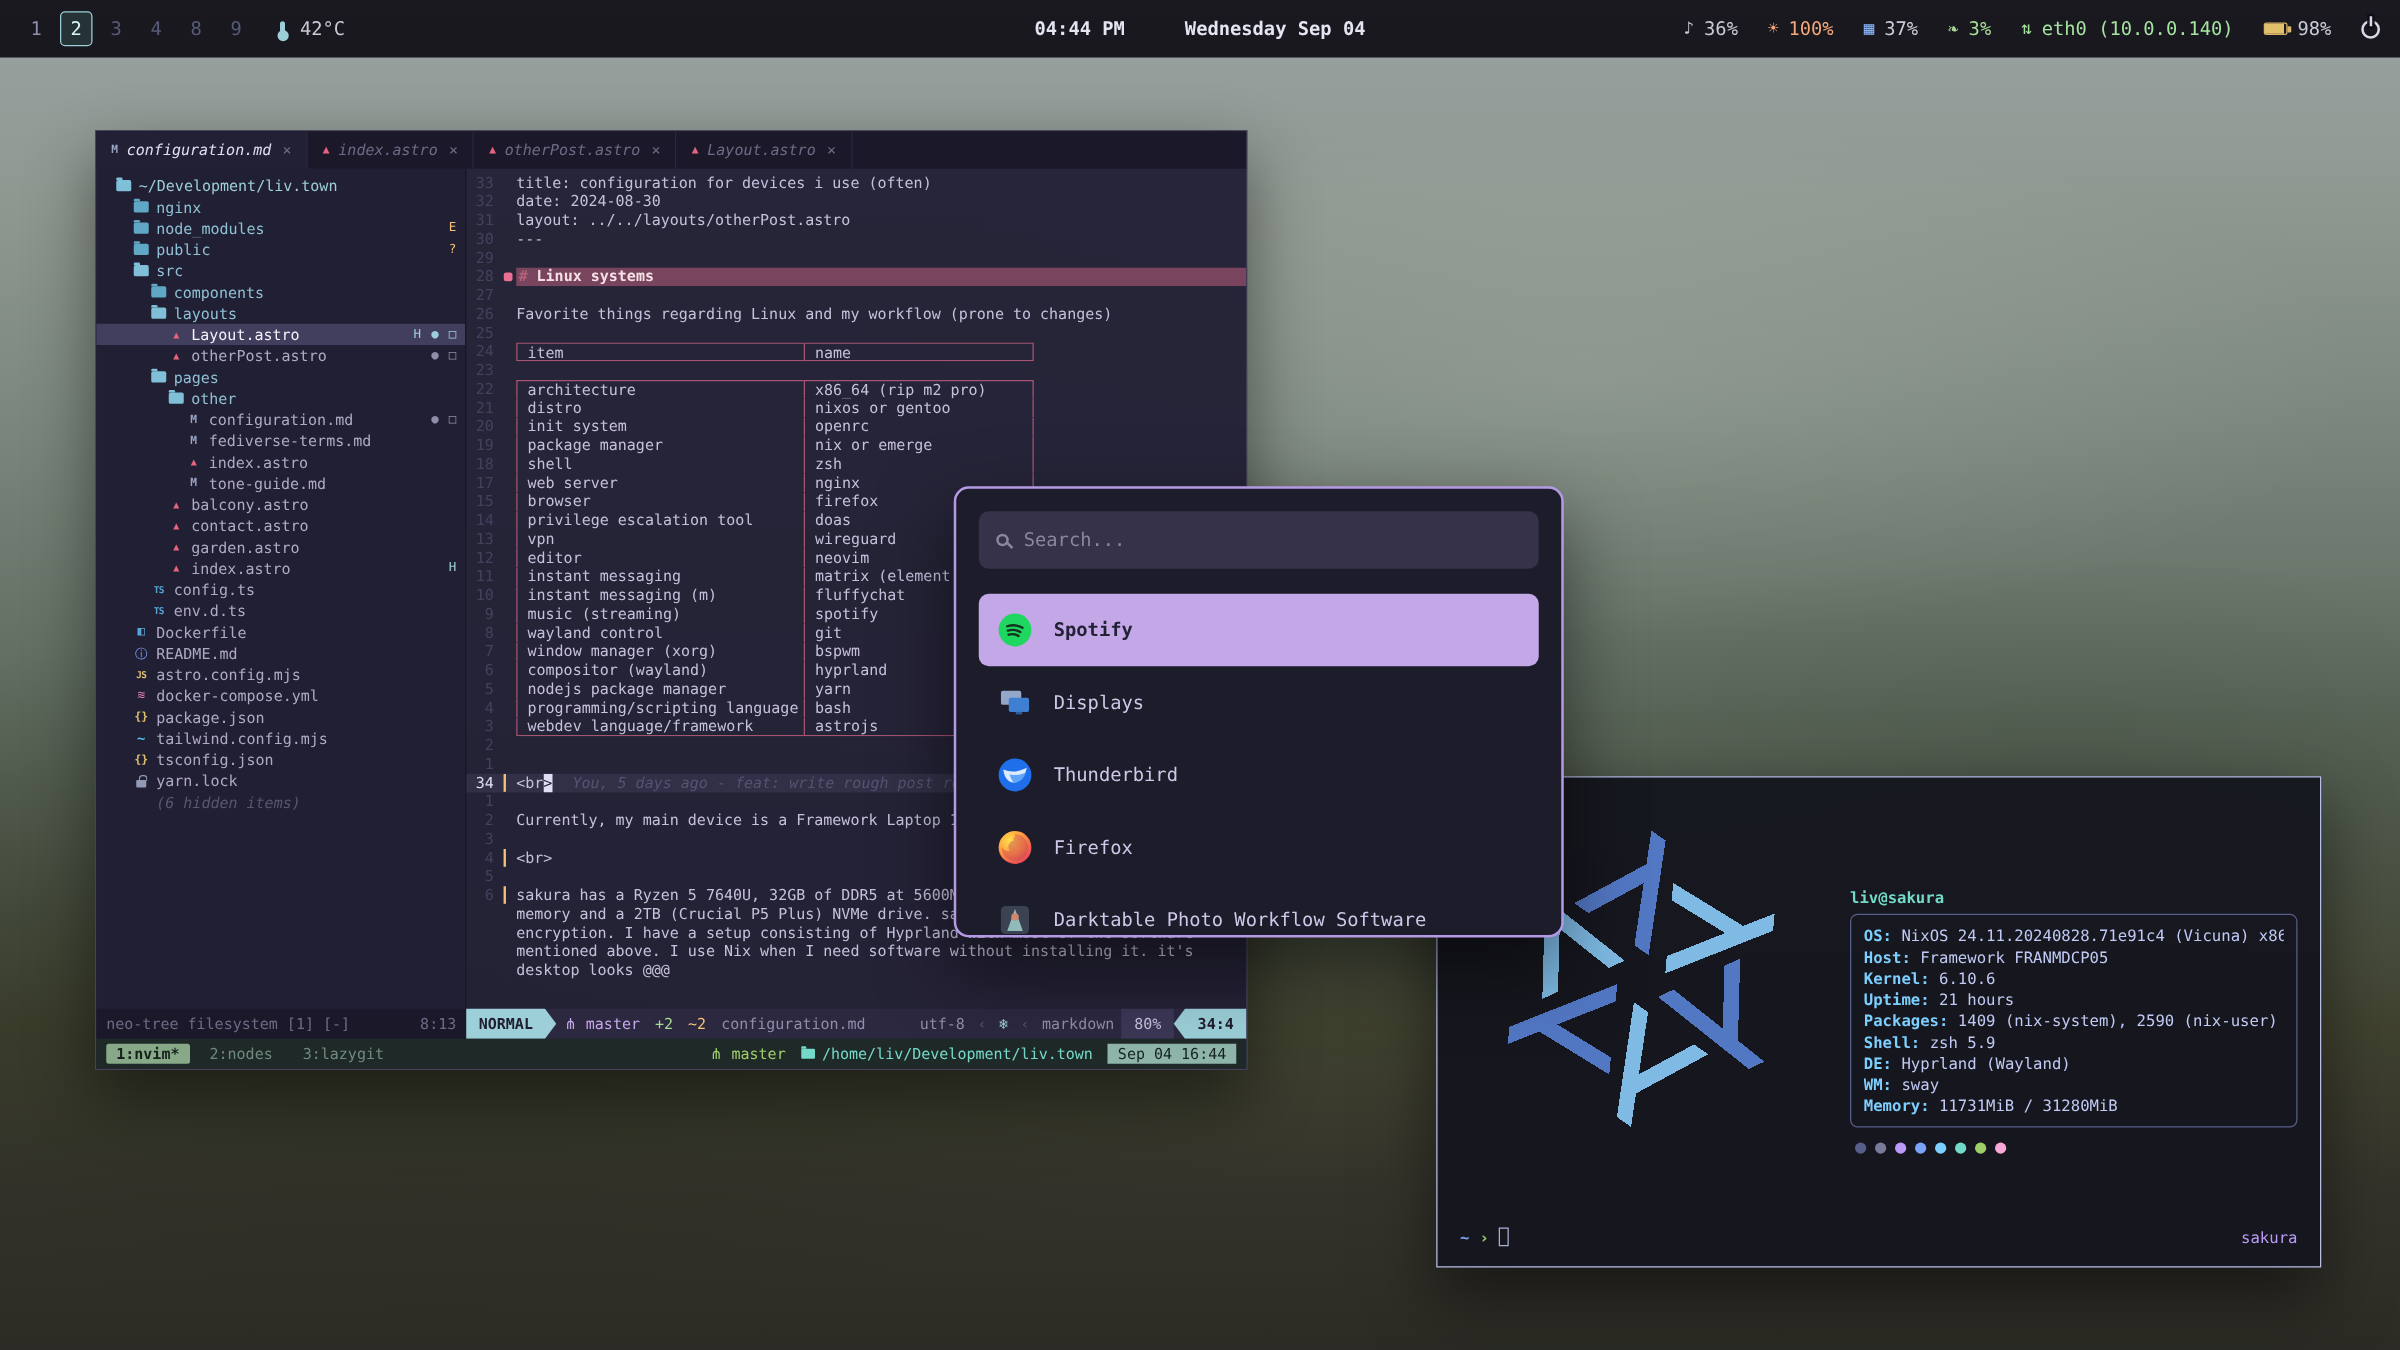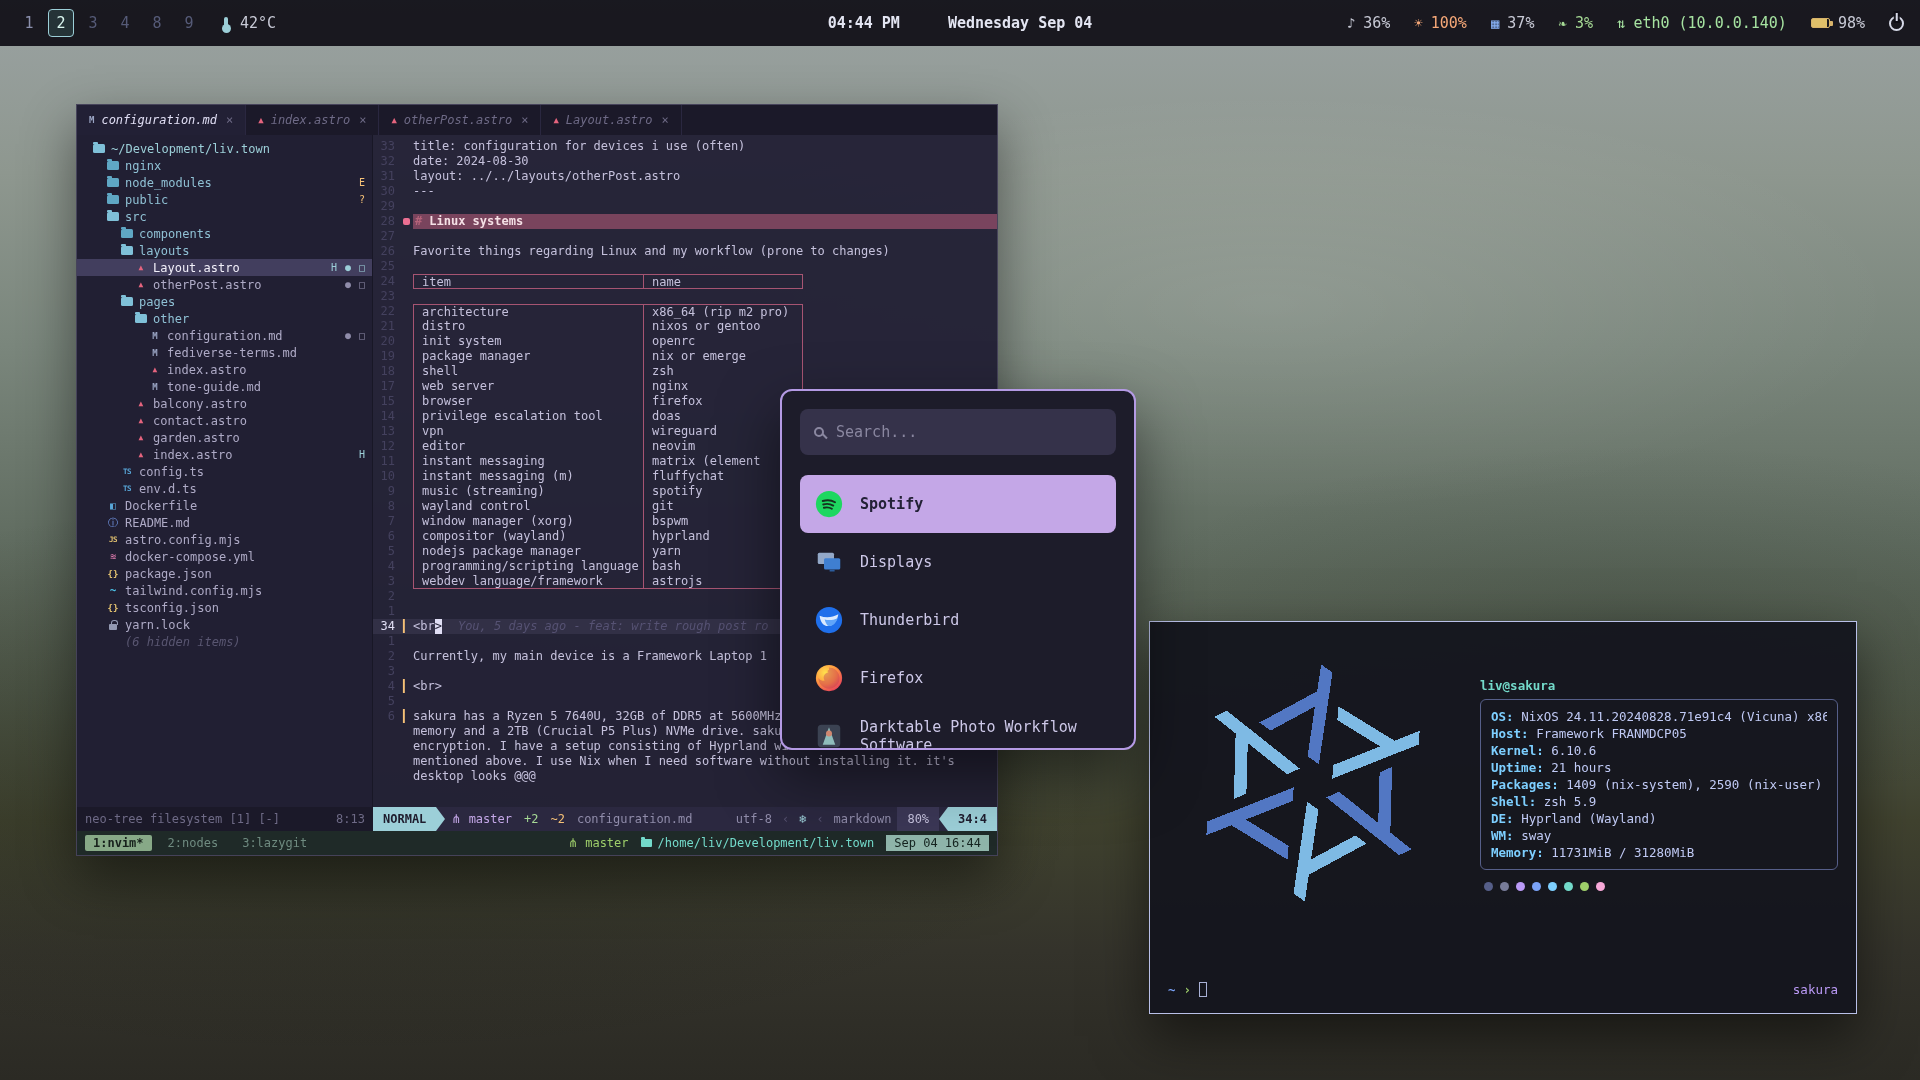--- a/index.html
+++ b/index.html
@@ -79,21 +79,21 @@
 .ln{display:flex;height:15px;line-height:15px;white-space:pre;overflow:hidden}
 .gut{width:30px;flex:none;text-align:right;padding-right:8px;color:#44415e}
 .sign{width:10px;flex:none;color:#f6c177}
 .txt{color:#c5c1dc}
 .h1line .hbar{flex:1;background:rgba(235,111,146,.42);color:#f5e0e6;font-weight:bold;padding-left:2px}
 .hicon::before{content:"#";color:#b4637a;font-weight:bold;margin-right:7px}
 .heading-sign{position:relative}
 .heading-sign::before{content:"";position:absolute;left:0;top:4px;width:7px;height:7px;background:var(--rose,#eb6f92);border-radius:2px}
 .tcell{padding:0 8px;flex:none;overflow:hidden}
 .c1{width:230px;border-left:1px solid rgba(235,111,146,.65)}
-.c2{width:160px;border-left:1px solid rgba(235,111,146,.65);border-right:1px solid rgba(235,111,146,.65)}
+.c2{width:184px;border-left:1px solid rgba(235,111,146,.65);border-right:1px solid rgba(235,111,146,.65)}
 .thead .tcell{border-top:1px solid rgba(235,111,146,.65);border-bottom:1px solid rgba(235,111,146,.65)}
 .tbody .ln:first-child .tcell{border-top:1px solid rgba(235,111,146,.65)}
 .tbody .ln:last-child .tcell{border-bottom:1px solid rgba(235,111,146,.65)}
 .cline{background:rgba(90,86,120,.25)}
 .cline .gut{color:#e0def4}
 .cur{background:#e0def4;color:#232136}
 .blame{color:#565273;font-style:italic;margin-left:16px}
 .para{display:flex;height:auto}
 .para .txt{white-space:pre-wrap;width:590px}
 
@@ -116,39 +116,39 @@
 .twin{padding:1px 8px;border-radius:2px;cursor:default}
 .twin.active{background:#87a987;color:#17211c;font-weight:bold}
 .tmux-right{margin-left:auto;display:flex;align-items:center;gap:12px}
 .tm-branch{color:#9ece6a}
 .tm-path{color:#73daca;display:flex;align-items:center;gap:6px}
 .tm-folder{width:11px;height:8px;background:#73daca;border-radius:1px;position:relative;display:inline-block}
 .tm-folder::before{content:"";position:absolute;top:-2px;left:0;width:4px;height:2px;background:inherit;border-radius:1px 1px 0 0}
 .tm-time{background:#8fb5aa;color:#152420;padding:1px 8px}
 
 
-.launcher{position:absolute;left:780px;top:389px;width:356px;height:361px;z-index:30;background:#1d1c2a;
+.launcher{position:absolute;left:763px;top:389px;width:488px;height:361px;z-index:30;background:#1d1c2a;
   border:2px solid var(--launcher-accent,#b49ae4);border-radius:12px;padding:18px;overflow:hidden;box-shadow:0 24px 60px rgba(0,0,0,.5)}
 .searchbox{height:46px;background:#35324a;border-radius:8px;display:flex;align-items:center;gap:12px;padding:0 14px}
 .mag{width:10px;height:10px;border:2px solid #8a87a0;border-radius:50%;position:relative;flex:none}
 .mag::after{content:"";position:absolute;width:7px;height:2px;background:#8a87a0;transform:rotate(45deg);right:-6px;bottom:-2px}
 .sinput{flex:1;background:transparent;border:none;outline:none;color:#d5d0ea;font:15px "DejaVu Sans Mono",monospace}
 .sinput::placeholder{color:#8a87a0}
 .litems{margin-top:20px}
 .litem{height:58px;display:flex;align-items:center;gap:16px;padding:0 14px;border-radius:8px;color:#cdc8e8;font-size:15px;cursor:default}
 .litem.selected{background:var(--selection,#c4a7e7);color:#232136;font-weight:bold}
 .licon{width:30px;height:30px;flex:none;display:inline-flex}
 .licon svg{width:30px;height:30px}
 
 
 .term{position:absolute;left:1149px;top:621px;width:708px;height:393px;z-index:20;display:flex;flex-direction:column;
   background:rgba(21,22,30,.97);border:1px solid #b9c0e8;box-shadow:0 22px 50px rgba(0,0,0,.5);padding:16px 18px;color:#c0caf5;font-size:12.5px}
 .ffrow{display:flex;gap:22px;min-height:0}
 .fflogo{flex:none}
-.ffinfo{flex:1;min-width:0;margin-top:40px}
+.ffinfo{flex:1;min-width:0;margin-top:72px}
 .fftitle{color:#73daca;font-weight:bold;margin-bottom:6px}
 .ffbox{border:1px solid #565f89;border-radius:6px;padding:8px 10px}
 .ffline{height:17px;line-height:17px;white-space:nowrap;overflow:hidden}
 .fflabel{color:#7dcfff;font-weight:bold}
 .fflabel::after{content:": ";color:#7dcfff}
 .ffval{color:#c0caf5}
 .dots{display:flex;gap:7px;margin-top:12px;padding-left:4px}
 .dot{width:9px;height:9px;border-radius:50%}
 .promptline{margin-top:auto;display:flex;align-items:center;gap:8px}
 .p-path{color:#7aa2f7;font-weight:bold}

